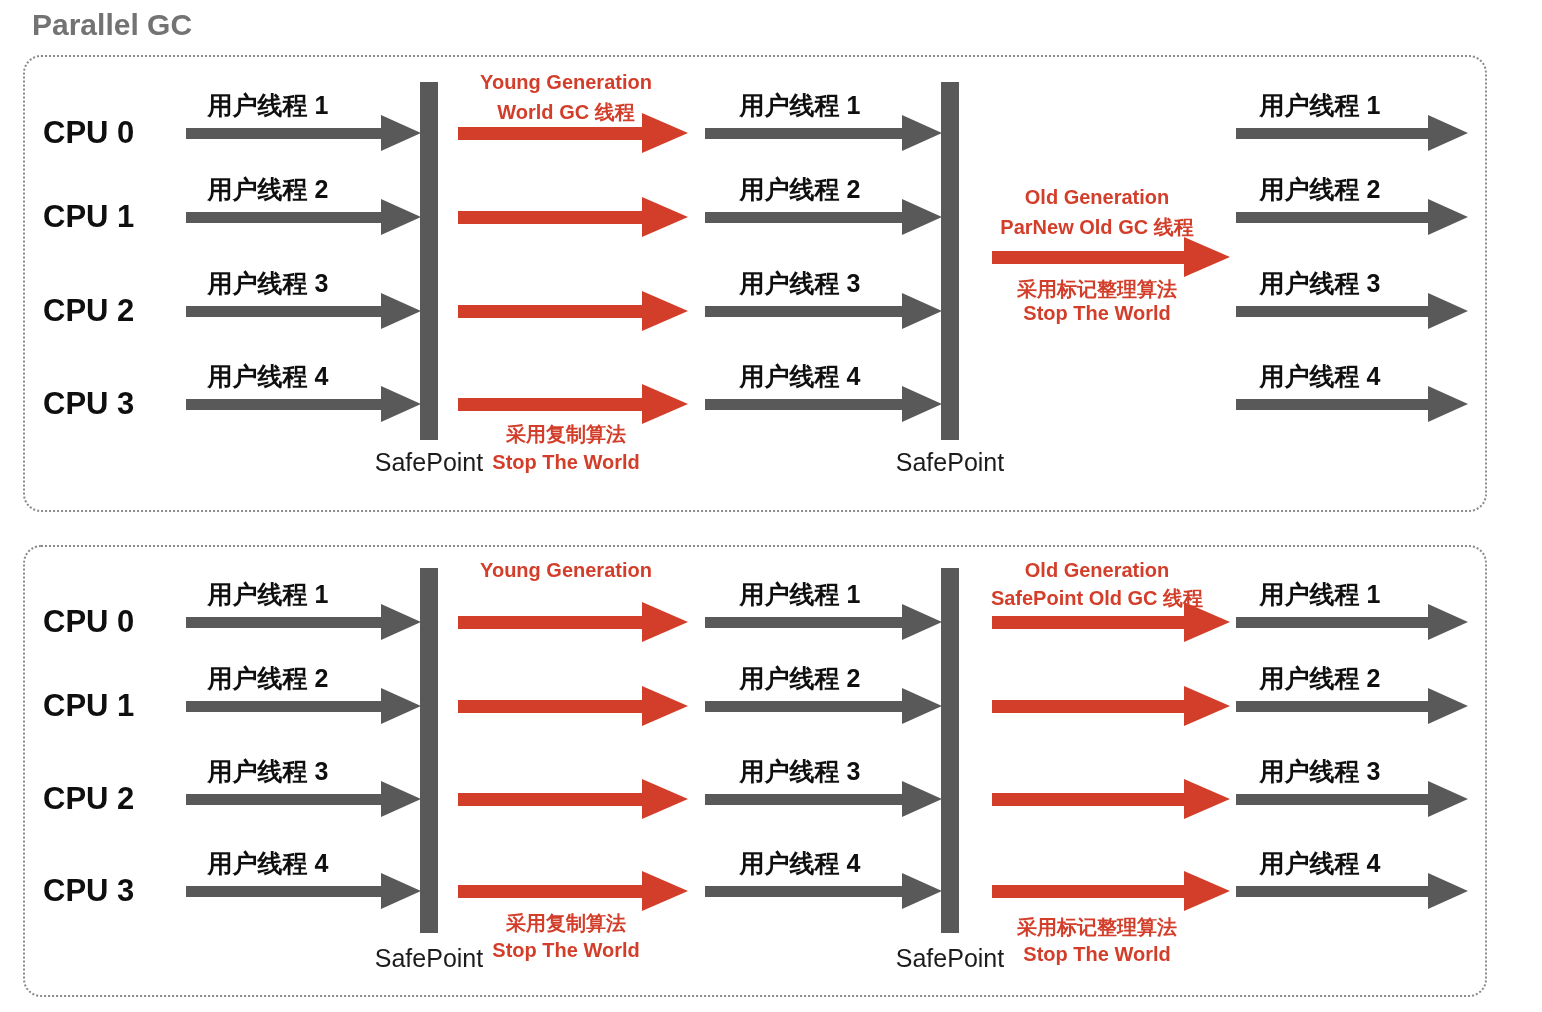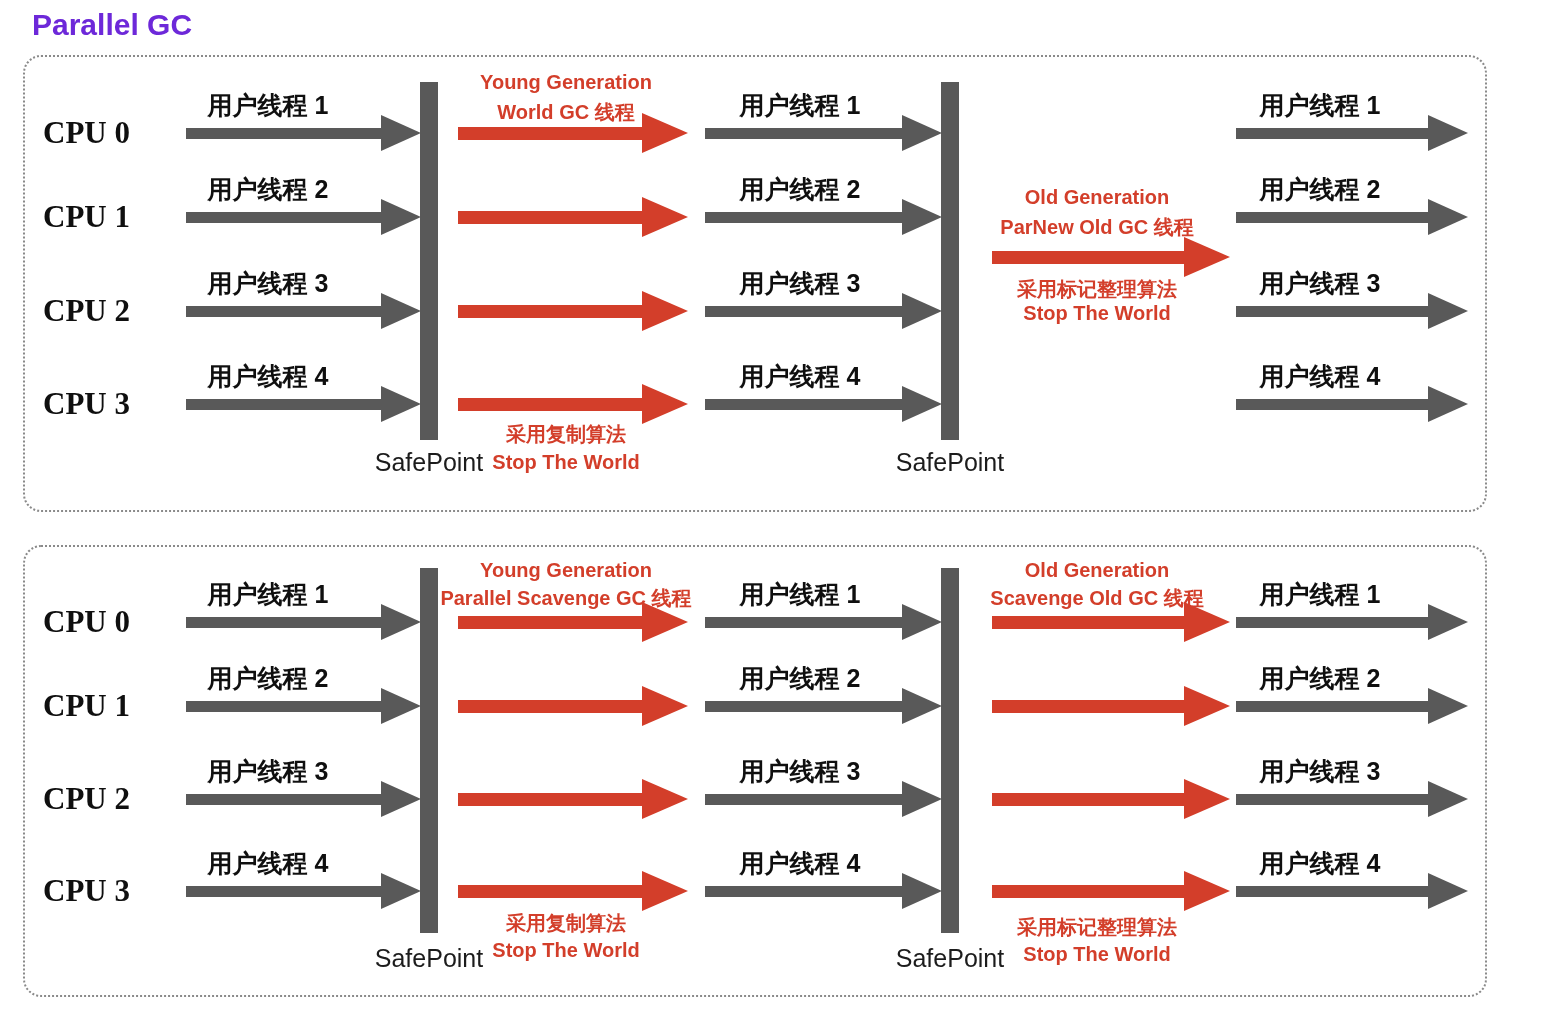--- a/index.html
+++ b/index.html
@@ -1,27 +1,27 @@
 <!DOCTYPE html>
 <html style="--red: #d33e2a; --gray: #595959;"><head>
 <meta charset="utf-8">
 <style>
   html,body{margin:0;padding:0;background:#ffffff;}
   #stage{
     position:relative;width:1542px;height:1012px;overflow:hidden;background:#ffffff;
     font-family:"Liberation Sans","DejaVu Sans",sans-serif;color:#111;
   }
   #diagram-title{
-    position:absolute;left:32px;top:8px;font-size:30px;font-weight:700;color:#6d28d9;white-space:nowrap;
+    position:absolute;left:32px;top:8px;font-size:30px;font-weight:700;color:#737373;white-space:nowrap;
   }
   .panel{
     position:absolute;border:2px dotted #8a8a8a;border-radius:18px;background:transparent;box-sizing:border-box;
   }
   .txt{position:absolute;transform:translate(-50%,-50%);white-space:nowrap;}
-  .cpu-txt{position:absolute;transform:translateY(-50%);white-space:nowrap;font-size:31px;font-weight:700;color:#0f0f0f;font-family:Liberation Serif, serif;}
+  .cpu-txt{position:absolute;transform:translateY(-50%);white-space:nowrap;font-size:31px;font-weight:700;color:#0f0f0f;}
   .thread-lbl{font-size:25px;font-weight:700;color:#0f0f0f;}
   .sp-lbl{font-size:25px;font-weight:400;color:#1c1c1c;}
   .red-txt{font-size:20px;font-weight:700;color:var(--red,#d33e2a);}
   .arrow{position:absolute;}
   .arrow-shaft{position:absolute;}
   .arrow-head{
     position:absolute;top:0;width:0;height:0;
     border-top-style:solid;border-bottom-style:solid;border-left-style:solid;
     border-top-color:transparent;border-bottom-color:transparent;border-right-width:0;
   }
@@ -224,20 +224,19 @@
     <div class="arrow" style="left: 1236px; top: 873px; width: 232px; height: 36px;">
       <div class="arrow-shaft" style="left: 0px; top: 12.5px; width: 198px; height: 11px; background: rgb(89, 89, 89);"></div>
       <div class="arrow-head" style="left: 192px; border-top-width: 18px; border-bottom-width: 18px; border-left-width: 40px; border-left-color: rgb(89, 89, 89);"></div>
     </div>
     <div class="txt thread-lbl" style="left: 1320px; top: 863px;">用户线程 4</div>
     <div class="bar" style="left: 420px; top: 568px; width: 18px; height: 365px;"></div>
     <div class="bar" style="left: 941px; top: 568px; width: 18px; height: 365px;"></div>
     <div class="txt sp-lbl" style="left: 429px; top: 958px;">SafePoint</div>
     <div class="txt sp-lbl" style="left: 950px; top: 958px;">SafePoint</div>
     <div class="txt red-txt" style="left: 566px; top: 570px;">Young Generation</div>
-    <div class="txt red-txt" style="left: 566px; top: 598px;">Parallel Scavenge GC 线程</div>
     <div class="txt red-txt" style="left: 566px; top: 923px;">采用复制算法</div>
     <div class="txt red-txt" style="left: 566px; top: 950px;">Stop The World</div>
     <div class="txt red-txt" style="left: 1097px; top: 570px;">Old Generation</div>
-    <div class="txt red-txt" style="left: 1097px; top: 598px;">Scavenge Old GC 线程</div>
+    <div class="txt red-txt" style="left: 1097px; top: 598px;">SafePoint Old GC 线程</div>
     <div class="txt red-txt" style="left: 1097px; top: 927px;">采用标记整理算法</div>
     <div class="txt red-txt" style="left: 1097px; top: 954px;">Stop The World</div>
   </div>
 
 </body></html>

